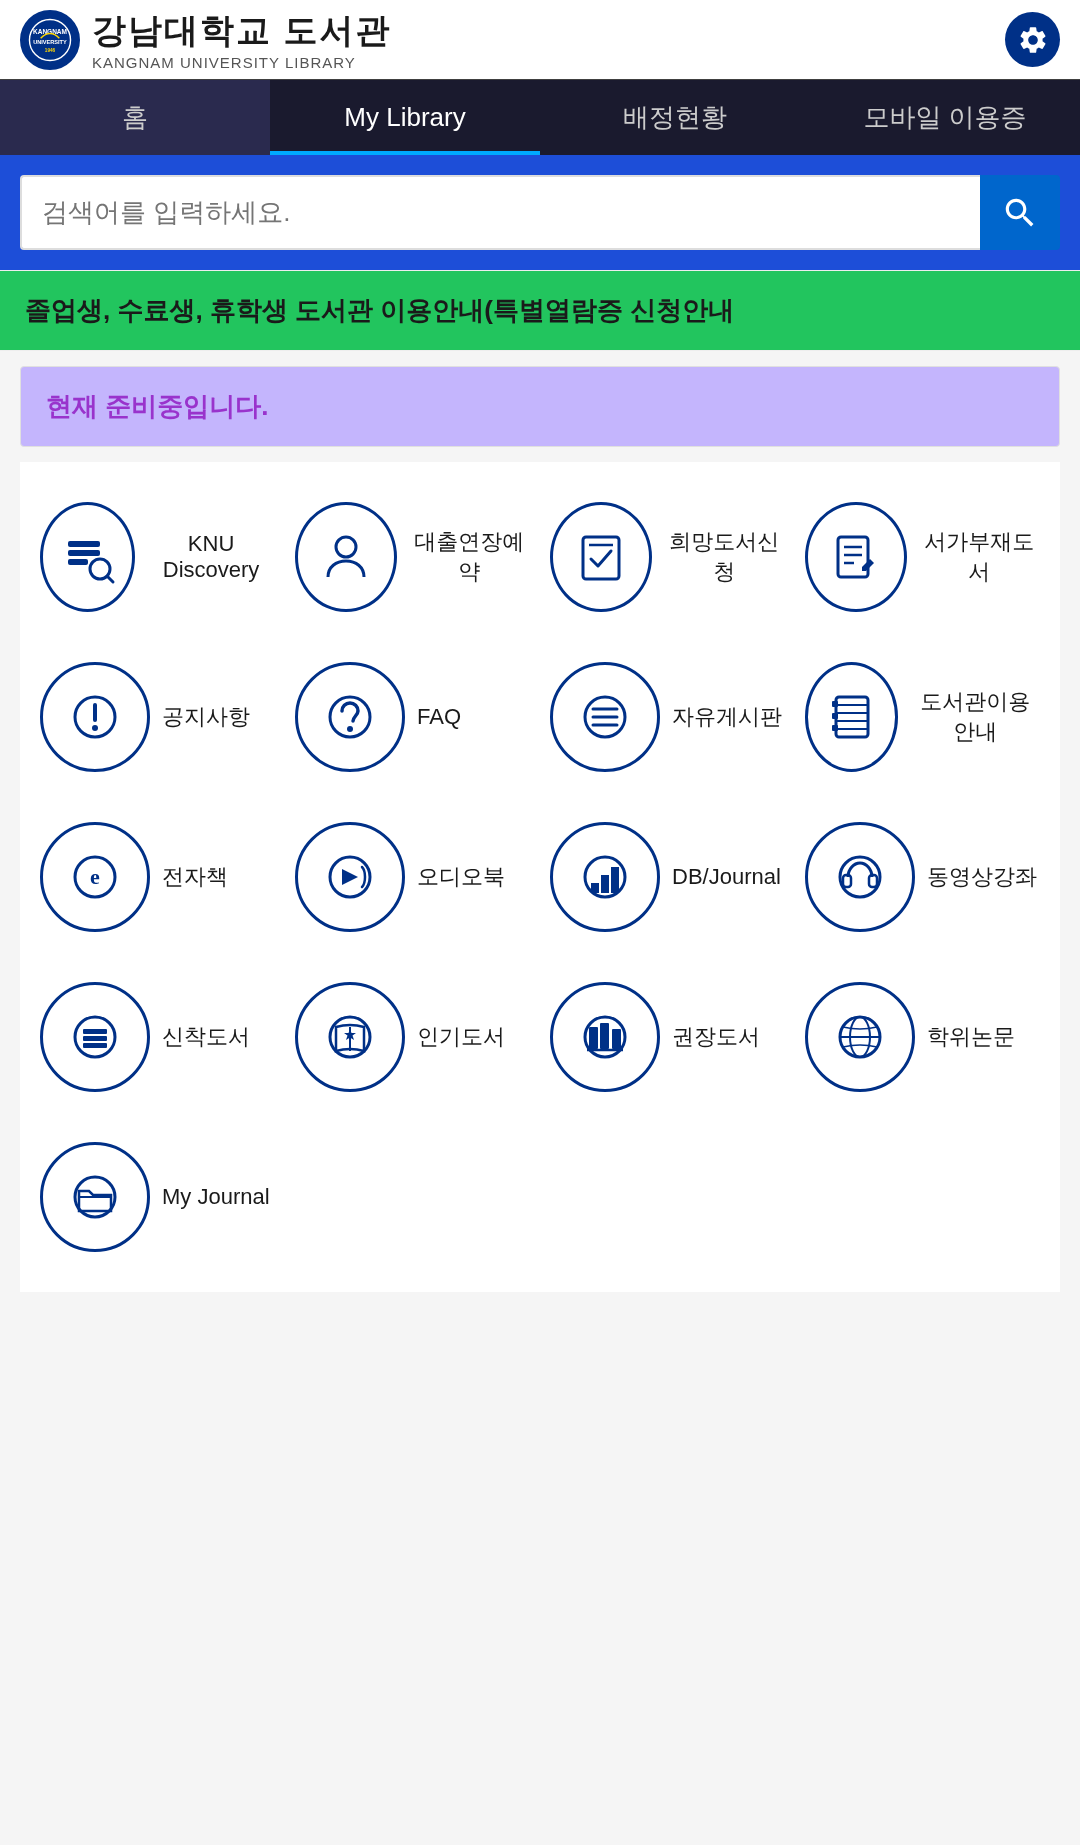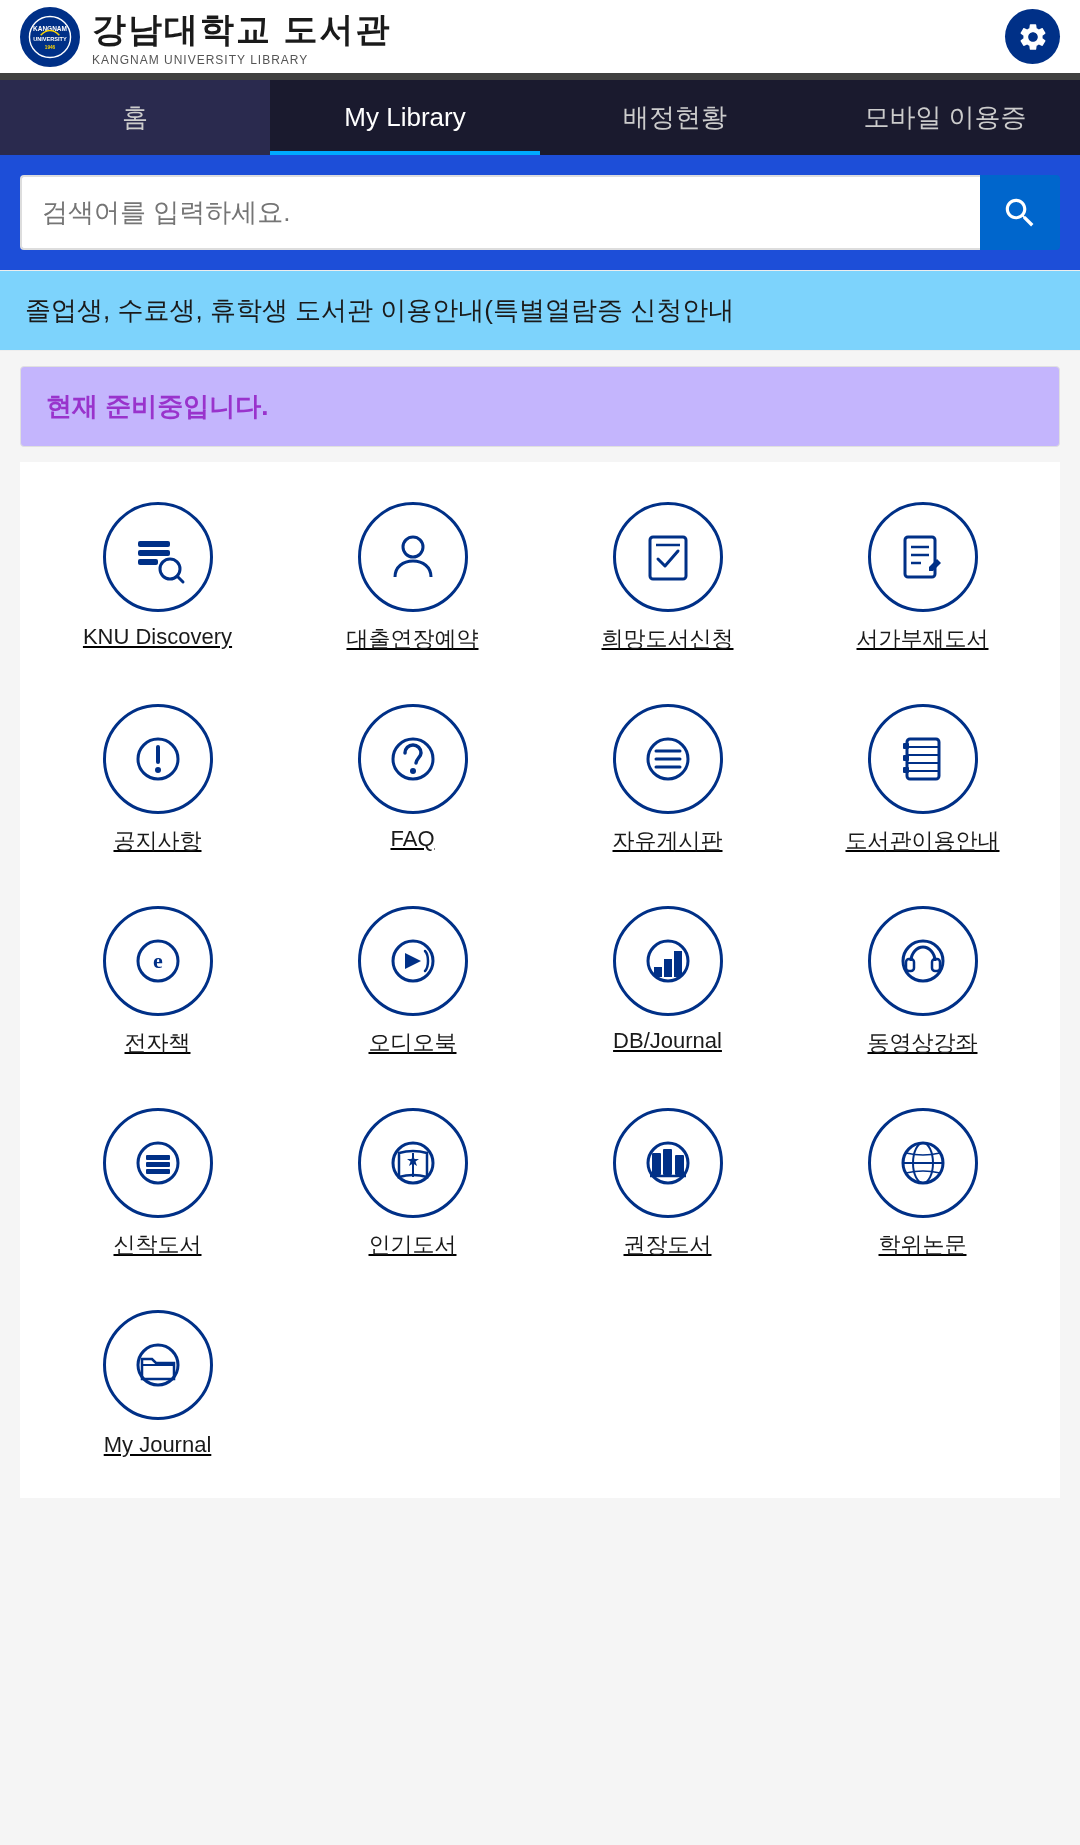--- a/index.html
+++ b/index.html
@@ -13,21 +13,21 @@
     }
 
     
     #header {
       background: #fff;
       display: flex;
       align-items: center;
       justify-content: space-between;
       padding: 10px 20px;
       height: 80px;
-      border-bottom: 7px solid #404040;
+      border-bottom: 1px solid #404040;
     }
     #logo-area {
       display: flex;
       align-items: center;
       gap: 12px;
     }
     #logo-circle {
       width: 60px;
       height: 60px;
       border-radius: 50%;
@@ -46,21 +46,21 @@
       display: flex;
       flex-direction: column;
     }
     #logo-korean {
       font-size: 34px;
       font-weight: bold;
       color: #1a1a1a;
       letter-spacing: 2px;
     }
     #logo-english {
-      font-size: 12px;
+      font-size: 15px;
       color: #555;
       letter-spacing: 1px;
     }
     #gear-btn {
       width: 55px;
       height: 55px;
       background: #003087;
       border-radius: 50%;
       display: flex;
       align-items: center;
@@ -141,25 +141,25 @@
       justify-content: center;
     }
     #search-btn svg {
       width: 38px;
       height: 38px;
       fill: #fff;
     }
 
     
     #notice-banner {
-      background: #7dd3fc;
+      background: #22c55e;
       padding: 22px 25px;
       font-size: 26px;
       color: #1a1a1a;
-      font-weight: 400;
+      font-weight: 700;
       border-bottom: 1px solid #eee;
       white-space: nowrap;
       overflow: hidden;
       text-overflow: ellipsis;
     }
 
     
     #prepare-notice {
       background: #c4b5fd;
       margin: 15px 20px;
@@ -179,26 +179,25 @@
       margin: 0 20px 20px 20px;
       padding: 20px 10px;
     }
     .icons-grid {
       display: grid;
       grid-template-columns: repeat(4, 1fr);
       gap: 10px 0;
     }
     .icon-item {
       display: flex;
-      flex-direction: column;
+      flex-direction: row;
       align-items: center;
       padding: 20px 10px;
       cursor: pointer;
       gap: 12px;
-      text-decoration: underline;
     }
     .icon-circle {
       width: 110px;
       height: 110px;
       border-radius: 50%;
       border: 3px solid #003087;
       display: flex;
       align-items: center;
       justify-content: center;
       background: #fff;

